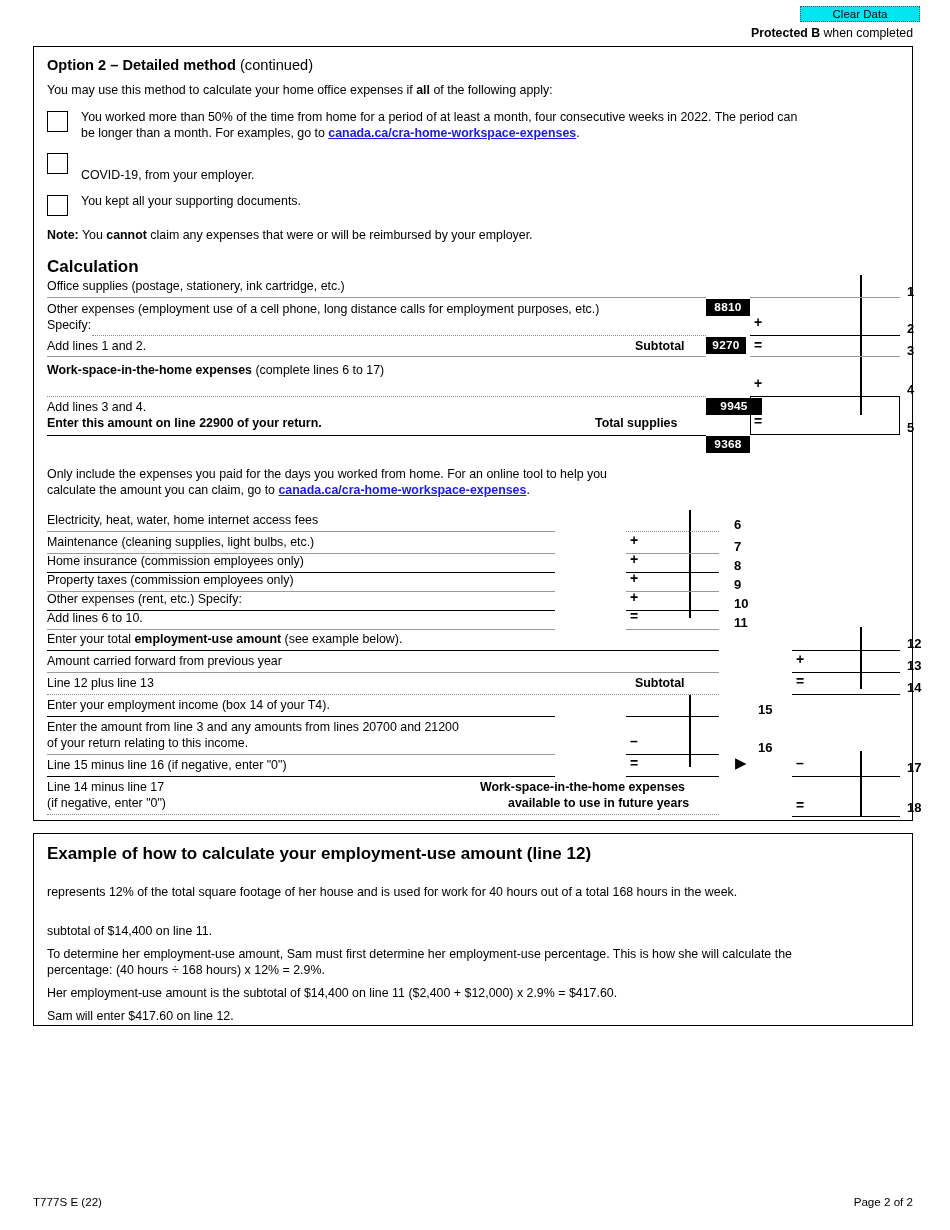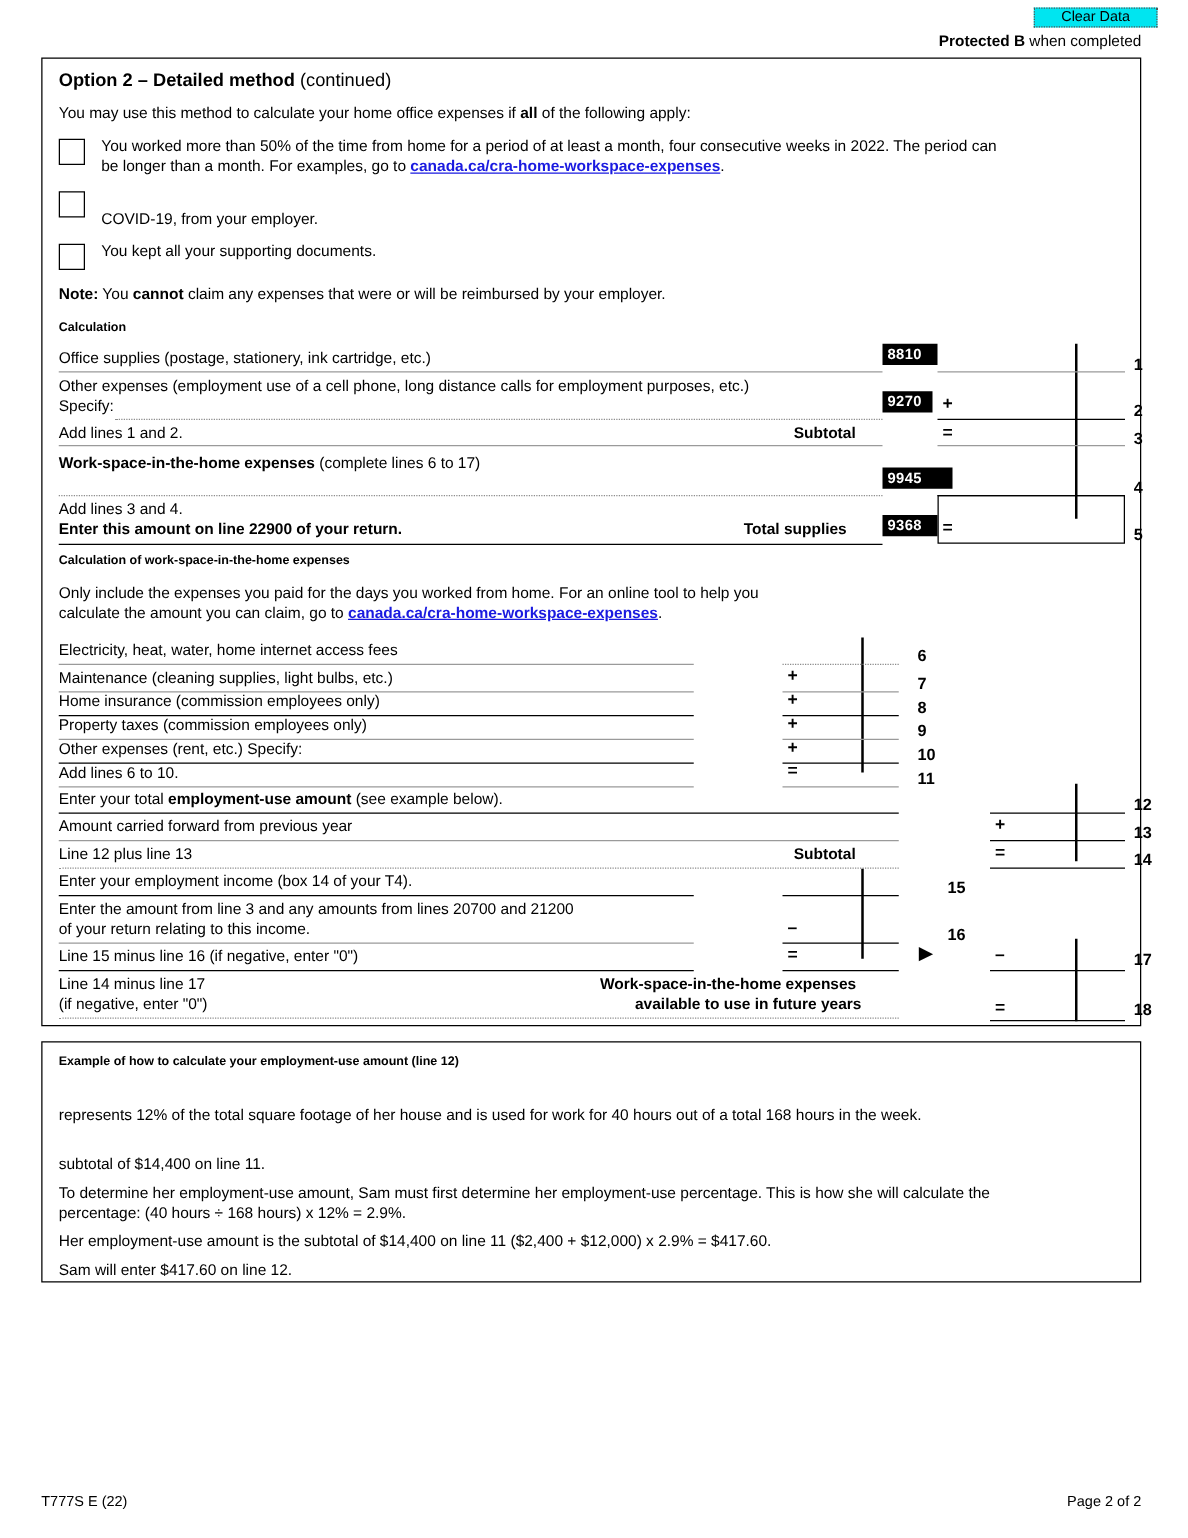--- a/index.html
+++ b/index.html
@@ -12,22 +12,22 @@
     position: relative;
     font-family: "Liberation Sans", sans-serif;
     font-size: 12.3px;
     color: #000000;
     -webkit-font-smoothing: antialiased;
   }
 
   
   .clear-data-btn {
     position: absolute;
-    left: 827px; top: 6px;
-    width: 99px; height: 16px;
+    left: 800px; top: 6px;
+    width: 120px; height: 16px;
     background: #00e5f0;
     border: 1px dotted #555;
     font-size: 11.5px;
     text-align: center;
     line-height: 14px;
     color: #000;
     cursor: pointer;
   }
   .protected-b {
     position: absolute;
@@ -42,21 +42,21 @@
     position: absolute;
     border: 1.6px solid #000;
     background: #fff;
   }
   #main-panel  { left: 33px; top: 46px;  width: 880px; height: 775px; }
   #example-panel { left: 33px; top: 833px; width: 880px; height: 193px; }
 
   
   .h-title { font-size: 14.6px; font-weight: bold; }
   .h-title .reg { font-weight: normal; }
-  .h-sub { font-size: 10px; font-weight: bold; }
+  .h-sub { font-size: 17px; font-weight: bold; }
   .para { font-size: 12.4px; line-height: 15.5px; }
   b { font-weight: bold; }
   .lnk {
     color: #1a1ae0; font-weight: bold;
     text-decoration: underline;
   }
 
   
   .cbrow { display: flex; align-items: flex-start; }
   .cbox {
@@ -76,23 +76,24 @@
   .rule  { position: absolute; background: #000; height: 1.4px; }
   .rule-gray { position: absolute; background: #9a9a9a; height: 1.4px; }
   .rule-dot { position: absolute; border-top: 1.4px dotted #8c8c8c; height: 0; }
   .vrule { position: absolute; background: #000; width: 1.6px; }
 
   
   .code {
     position: absolute;
     background: #000; color: #fff;
     font-size: 11.8px; font-weight: bold;
-    text-align: left;
+    text-align: center;
     padding: 1px 4px 2px 4px;
     letter-spacing: 0.3px;
+    margin-top: 24px;
   }
 
   
   .op { position: absolute; font-size: 14px; font-weight: bold; }
   .lnum { position: absolute; font-size: 13px; font-weight: bold; }
 
   
   .totalbox {
     position: absolute;
     border: 1.6px solid #000;
@@ -187,21 +188,20 @@
 
   <div class="abs para" style="left:13px; top:353px;">Add lines 3 and 4.</div>
   <div class="abs para" style="left:13px; top:369px; font-weight:bold;">Enter this amount on line 22900 of your return.</div>
   <div class="abs para" style="left:561px; top:369px; font-weight:bold;">Total supplies</div>
   <div class="totalbox" style="left:716px; top:349px; width:150px; height:39px;"></div>
   <div class="code" style="left:672px; top:365px; width:44px;">9368</div>
   <div class="op" style="left:720px; top:366px;">=</div>
   <div class="rule" style="left:13px; top:388px; width:659px;"></div>
   <div class="lnum" style="left:873px; top:373px;">5</div>
 
-  <div class="abs h-sub" style="left:13px; top:396px;">Calculation of work-space-in-the-home expenses</div>
   <div class="abs para" style="left:13px; top:420px;">Only include the expenses you paid for the days you worked from home. For an online tool to help you</div>
   <div class="abs para" style="left:13px; top:436px;">
     <span>calculate the amount you can claim, go to </span><a class="lnk" href="#">canada.ca/cra-home-workspace-expenses</a><span>.</span>
   </div>
 
   <div class="vrule" style="left:655px; top:463px; height:108px;"></div>
 
   <div class="abs para" style="left:13px; top:466px;">Electricity, heat, water, home internet access fees</div>
   <div class="rule-gray" style="left:13px; top:484px; width:508px;"></div>
   <div class="rule-dot" style="left:592px; top:484px; width:93px;"></div>

